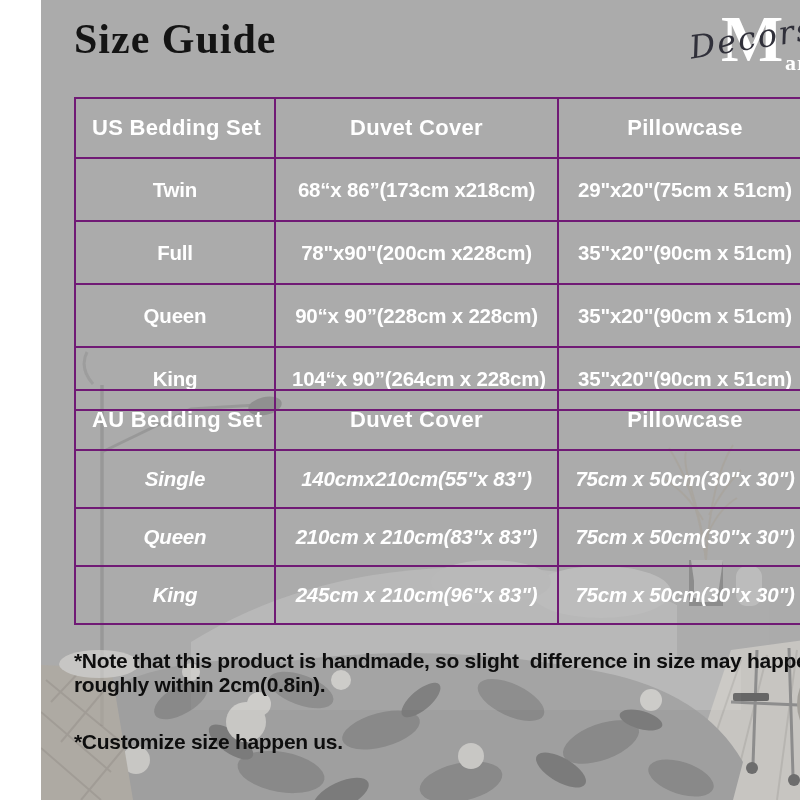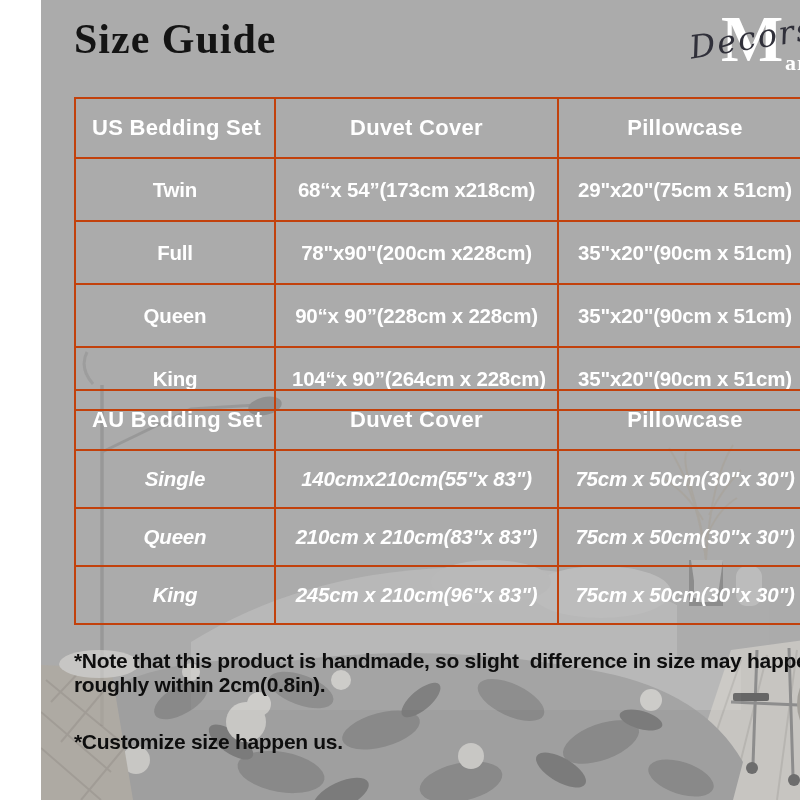--- a/index.html
+++ b/index.html
@@ -36,21 +36,21 @@
     color:#ffffff;letter-spacing:1px;
   }
 
   
   table.size-table{
     position:absolute;left:33px;width:737px;
     border-collapse:collapse;table-layout:fixed;
     color:#ffffff;text-align:center;
   }
   .size-table th,.size-table td{
-    border:2px solid #c2410c;padding:16px;vertical-align:middle;
+    border:2px solid #701a75;padding:16px;vertical-align:middle;
     overflow:hidden;white-space:nowrap;
   }
   .size-table th{font-size:22px;font-weight:700;letter-spacing:0.3px;}
   .size-table td{font-size:20.5px;font-weight:700;letter-spacing:-0.2px;}
   #us-table{top:97px;}
   #us-table tr.hdr{height:50px;}
   #us-table tr.row{height:63px;}
   #au-table{top:389px;}
   #au-table tr.hdr{height:52px;}
   #au-table tr.row{height:51px;font-style:italic;}
@@ -171,21 +171,21 @@
         <col style="width:254px">
       </colgroup>
     <tbody>
         <tr class="hdr">
       <th>US Bedding Set</th>
       <th>Duvet Cover</th>
       <th>Pillowcase</th>
     </tr>
     <tr class="row">
       <td>Twin</td>
-      <td>68“x 54”(173cm x218cm)</td>
+      <td>68“x 86”(173cm x218cm)</td>
       <td>29"x20"(75cm x 51cm)</td>
     </tr>
     <tr class="row">
       <td>Full</td>
       <td>78"x90"(200cm x228cm)</td>
       <td>35"x20"(90cm x 51cm)</td>
     </tr>
     <tr class="row">
       <td>Queen</td>
       <td>90“x 90”(228cm x 228cm)</td>

